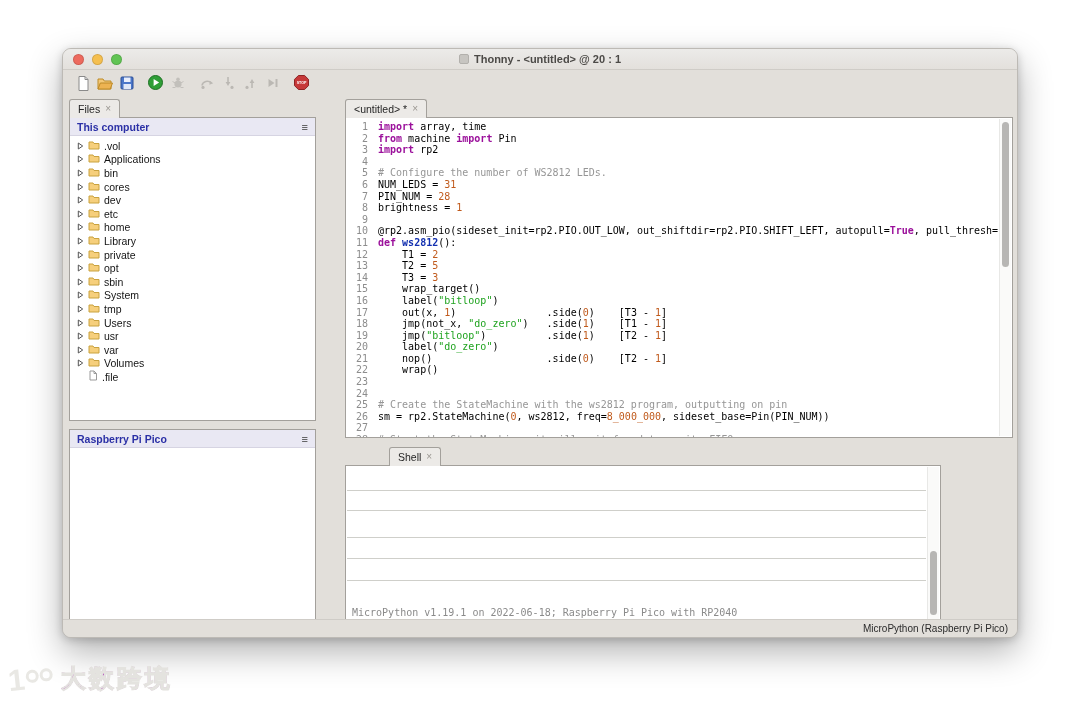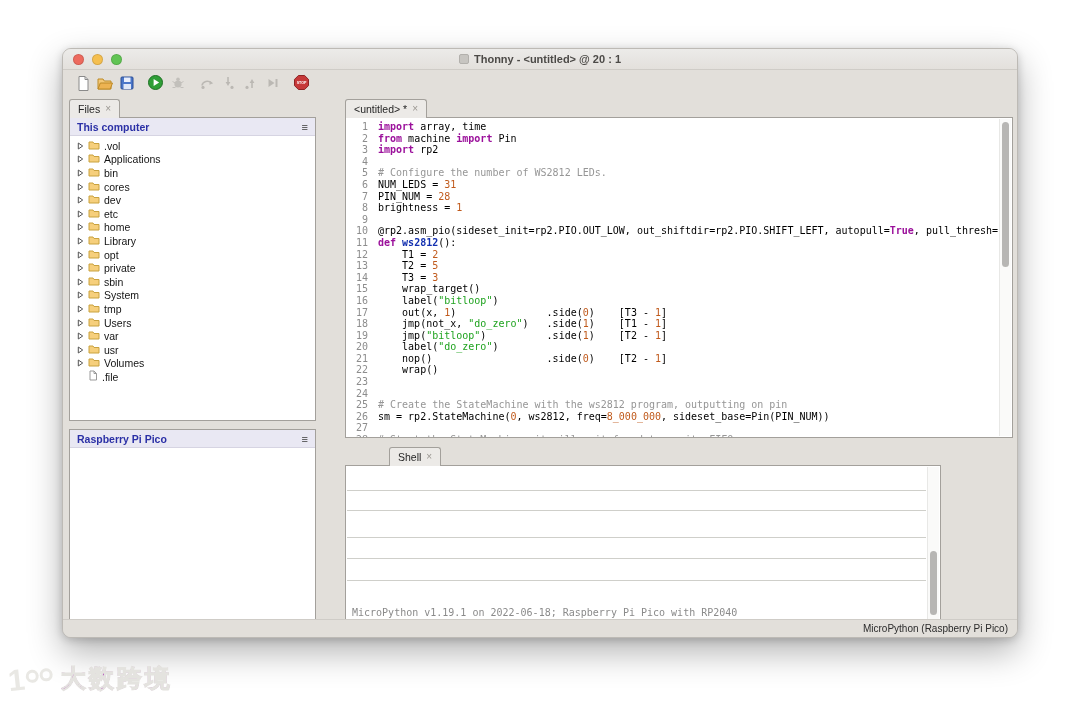--- a/index.html
+++ b/index.html
@@ -248,38 +248,38 @@
             </svg></span>
           <span>Library</span>
         </div>
         <div class="tree-row">
           <span><svg width="7" height="8" viewBox="0 0 7 8">
               <path d="M1.3 1l4.4 3-4.4 3z" fill="none" stroke="#555555"></path>
             </svg></span>
           <span><svg width="12" height="10" viewBox="0 0 12 10">
               <path d="M1 2h4l1 1.5h5V9H1z" fill="#f6cf7c" stroke="#c9a23f"></path>
             </svg></span>
+          <span>private</span>
+        </div>
+        <div class="tree-row">
+          <span><svg width="7" height="8" viewBox="0 0 7 8">
+              <path d="M1.3 1l4.4 3-4.4 3z" fill="none" stroke="#555555"></path>
+            </svg></span>
+          <span><svg width="12" height="10" viewBox="0 0 12 10">
+              <path d="M1 2h4l1 1.5h5V9H1z" fill="#f6cf7c" stroke="#c9a23f"></path>
+            </svg></span>
           <span>opt</span>
         </div>
         <div class="tree-row">
           <span><svg width="7" height="8" viewBox="0 0 7 8">
               <path d="M1.3 1l4.4 3-4.4 3z" fill="none" stroke="#555555"></path>
             </svg></span>
           <span><svg width="12" height="10" viewBox="0 0 12 10">
               <path d="M1 2h4l1 1.5h5V9H1z" fill="#f6cf7c" stroke="#c9a23f"></path>
             </svg></span>
-          <span>private</span>
-        </div>
-        <div class="tree-row">
-          <span><svg width="7" height="8" viewBox="0 0 7 8">
-              <path d="M1.3 1l4.4 3-4.4 3z" fill="none" stroke="#555555"></path>
-            </svg></span>
-          <span><svg width="12" height="10" viewBox="0 0 12 10">
-              <path d="M1 2h4l1 1.5h5V9H1z" fill="#f6cf7c" stroke="#c9a23f"></path>
-            </svg></span>
           <span>sbin</span>
         </div>
         <div class="tree-row">
           <span><svg width="7" height="8" viewBox="0 0 7 8">
               <path d="M1.3 1l4.4 3-4.4 3z" fill="none" stroke="#555555"></path>
             </svg></span>
           <span><svg width="12" height="10" viewBox="0 0 12 10">
               <path d="M1 2h4l1 1.5h5V9H1z" fill="#f6cf7c" stroke="#c9a23f"></path>
             </svg></span>
           <span>System</span>
@@ -302,30 +302,30 @@
             </svg></span>
           <span>Users</span>
         </div>
         <div class="tree-row">
           <span><svg width="7" height="8" viewBox="0 0 7 8">
               <path d="M1.3 1l4.4 3-4.4 3z" fill="none" stroke="#555555"></path>
             </svg></span>
           <span><svg width="12" height="10" viewBox="0 0 12 10">
               <path d="M1 2h4l1 1.5h5V9H1z" fill="#f6cf7c" stroke="#c9a23f"></path>
             </svg></span>
+          <span>usr</span>
+        </div>
+        <div class="tree-row">
+          <span><svg width="7" height="8" viewBox="0 0 7 8">
+              <path d="M1.3 1l4.4 3-4.4 3z" fill="none" stroke="#555555"></path>
+            </svg></span>
+          <span><svg width="12" height="10" viewBox="0 0 12 10">
+              <path d="M1 2h4l1 1.5h5V9H1z" fill="#f6cf7c" stroke="#c9a23f"></path>
+            </svg></span>
           <span>var</span>
-        </div>
-        <div class="tree-row">
-          <span><svg width="7" height="8" viewBox="0 0 7 8">
-              <path d="M1.3 1l4.4 3-4.4 3z" fill="none" stroke="#555555"></path>
-            </svg></span>
-          <span><svg width="12" height="10" viewBox="0 0 12 10">
-              <path d="M1 2h4l1 1.5h5V9H1z" fill="#f6cf7c" stroke="#c9a23f"></path>
-            </svg></span>
-          <span>usr</span>
         </div>
         <div class="tree-row">
           <span><svg width="7" height="8" viewBox="0 0 7 8">
               <path d="M1.3 1l4.4 3-4.4 3z" fill="none" stroke="#555555"></path>
             </svg></span>
           <span><svg width="12" height="10" viewBox="0 0 12 10">
               <path d="M1 2h4l1 1.5h5V9H1z" fill="#f6cf7c" stroke="#c9a23f"></path>
             </svg></span>
           <span>Volumes</span>
         </div>

